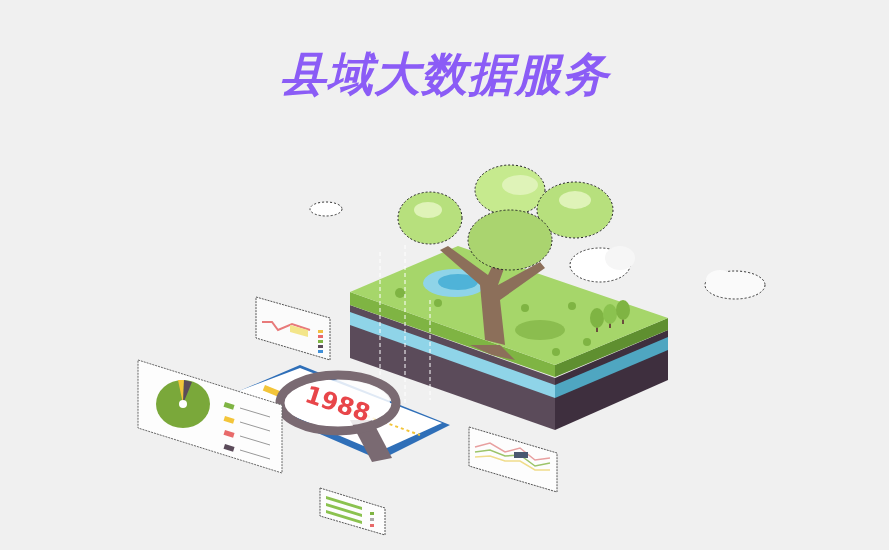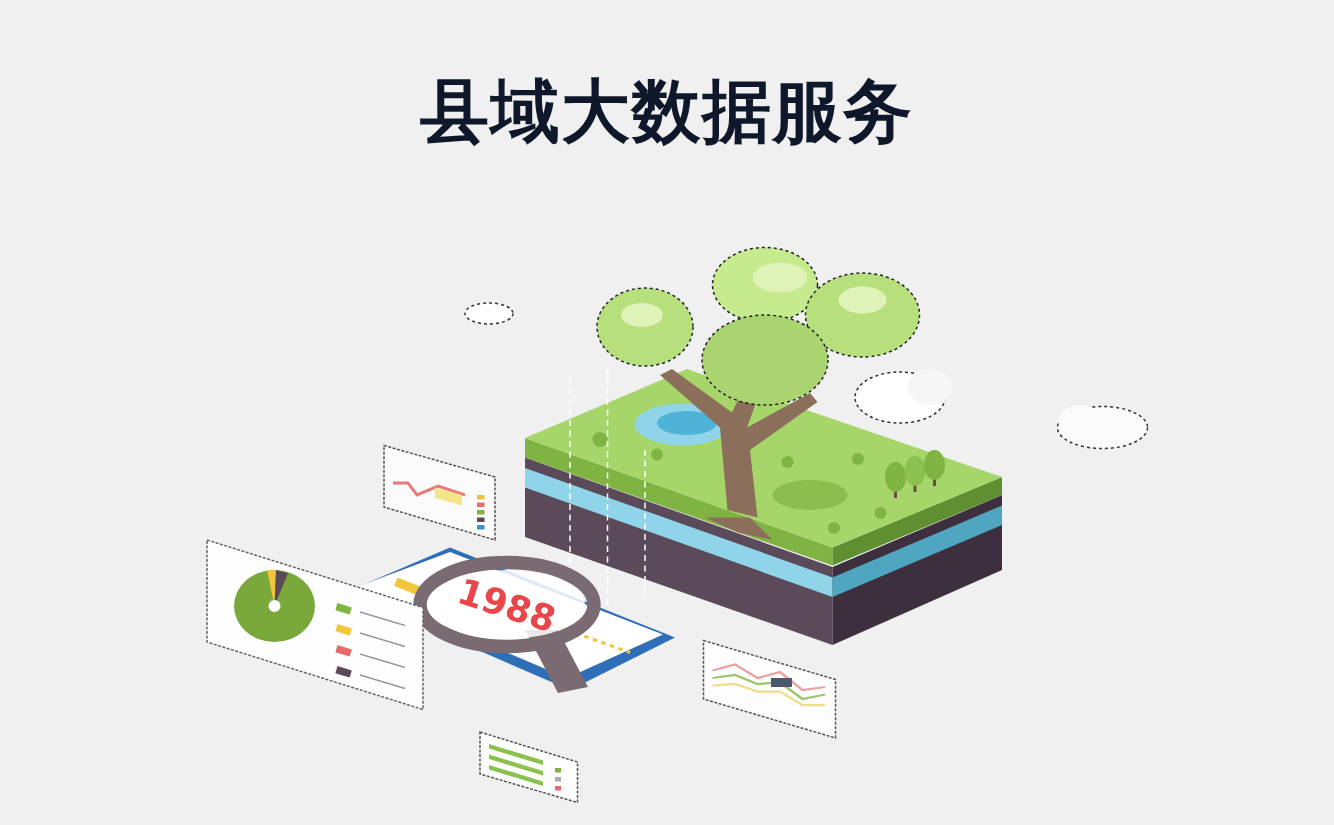--- a/index.html
+++ b/index.html
@@ -3,21 +3,21 @@
 <meta charset="utf-8">
 <style>
   html, body { margin:0; padding:0; }
   body {
     width:889px; height:550px; overflow:hidden; position:relative;
     background:#f0f0f0;
     font-family:"DejaVu Sans", "Liberation Sans", sans-serif;
   }
   .title {
     position:absolute; left:0; top:44px; width:889px; text-align:center;
-    font-size:46px; font-weight:bold; color:#0f172a; letter-spacing:1px;
+    font-size:46px; font-weight:bold; color:#8b5cf6; letter-spacing:1px;font-style:italic;
   }
   svg.scene { position:absolute; left:0; top:0; }
 </style>
 </head>
 <body>
 
 <div class="title">县域大数据服务</div>
 
 <svg class="scene" width="889" height="550" viewBox="0 0 889 550">
 

